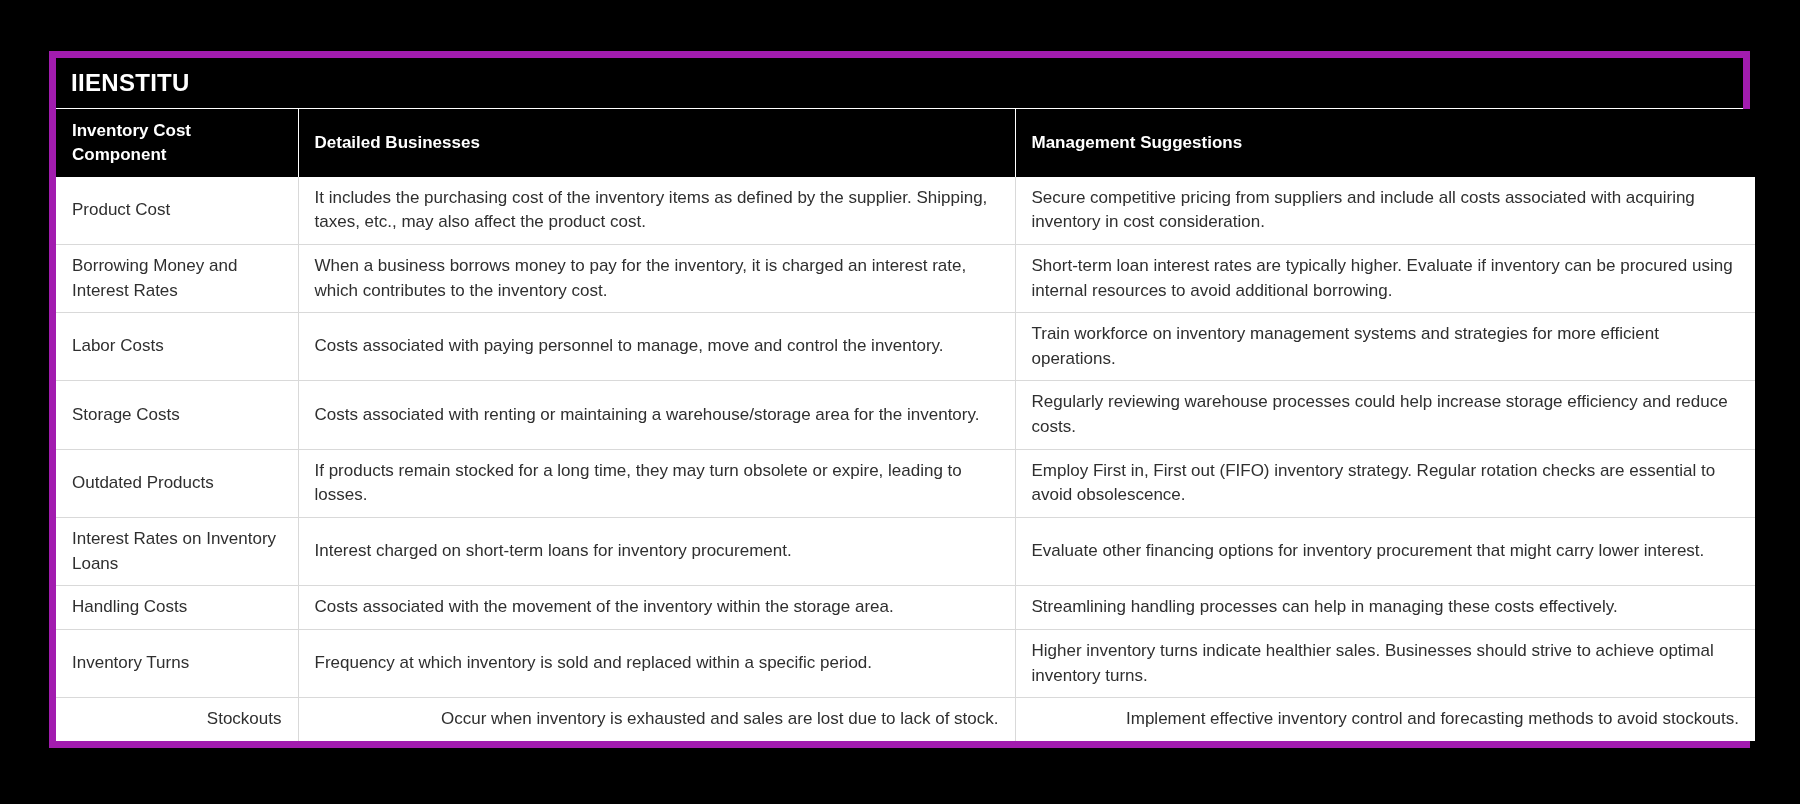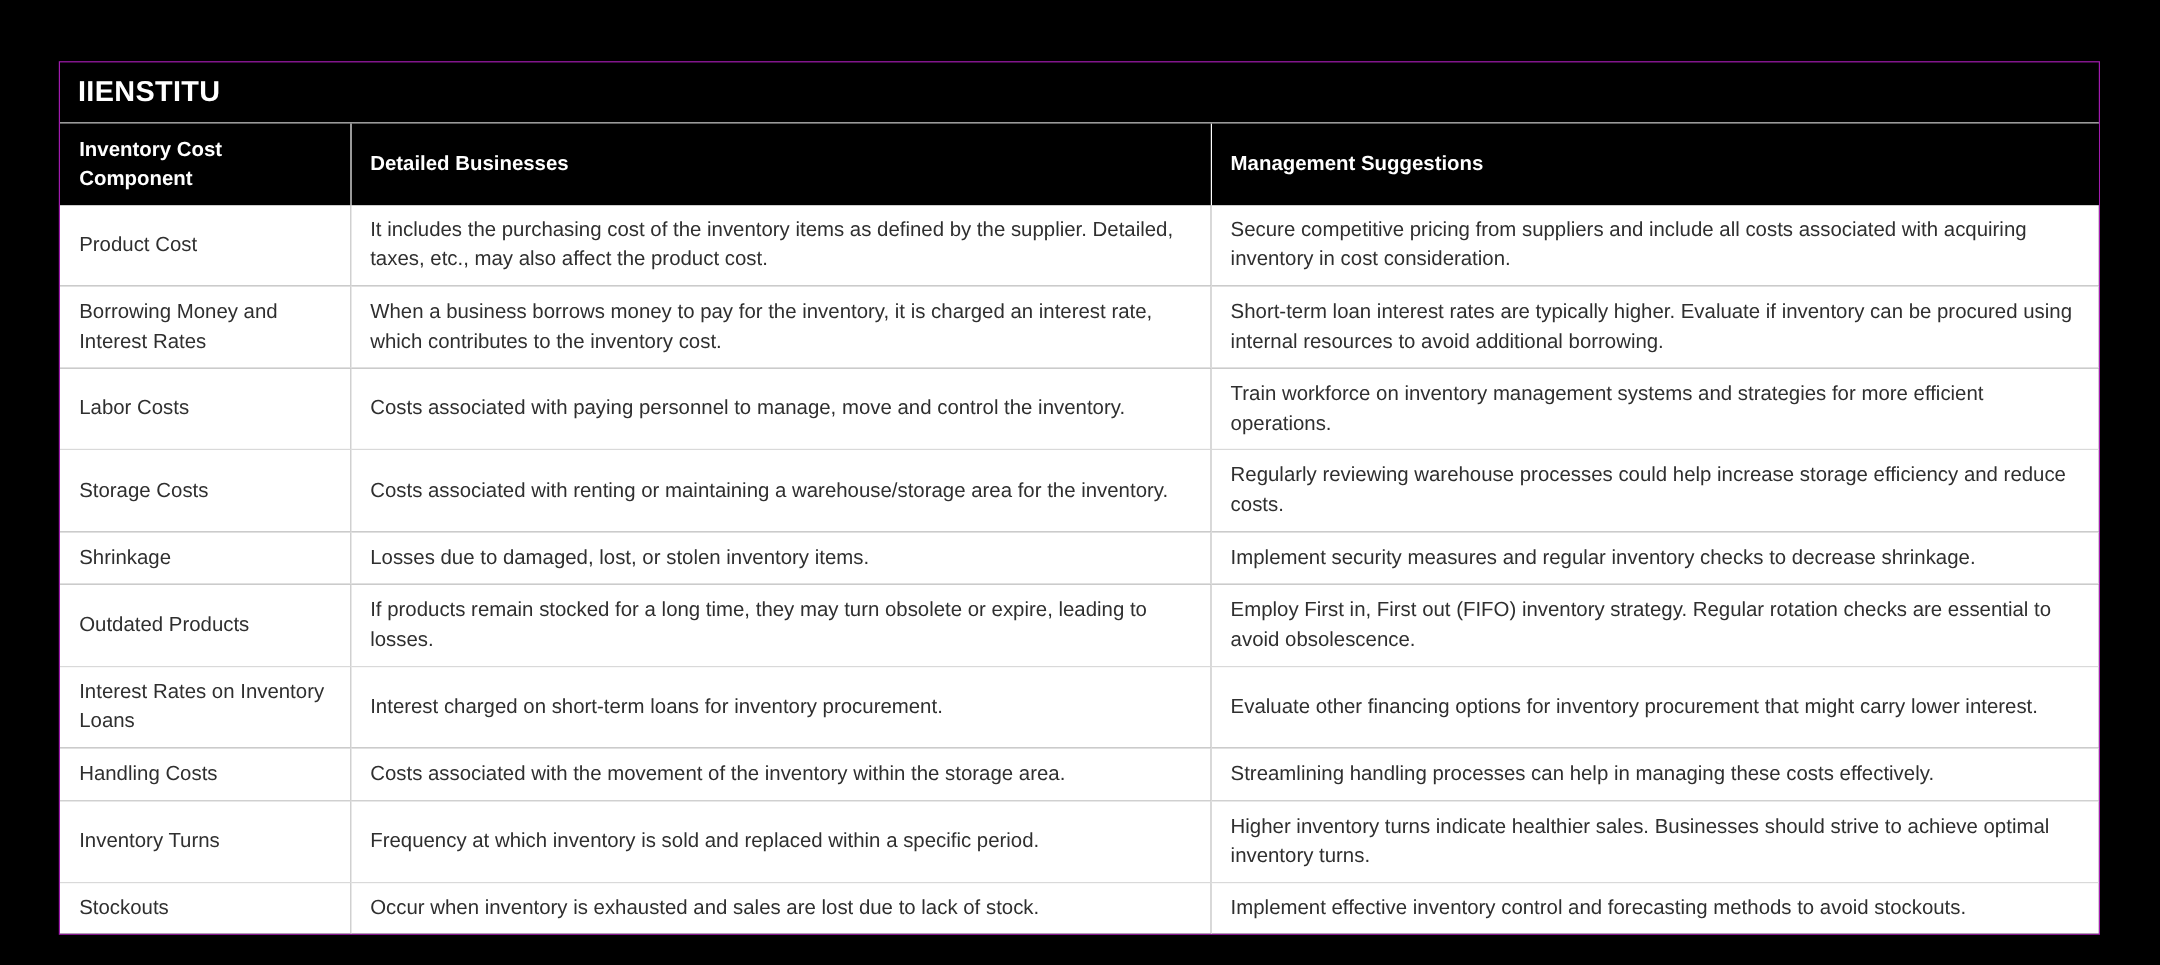--- a/index.html
+++ b/index.html
@@ -14,21 +14,21 @@
     position: relative;
     overflow: hidden;
   }
   .card {
     position: absolute;
     left: 49px;
     top: 51px;
     width: 1701px;
     box-sizing: border-box;
     background: #000000;
-    border: 1px solid #a21caf;
+    border: 7px solid #a21caf;
   }
   .card-title {
     color: #ffffff;
     font-size: 24px;
     font-weight: 700;
     height: 50px;
     display: flex;
     align-items: center;
     padding: 0 15px;
     border-bottom: 1px solid #ffffff;
@@ -61,61 +61,56 @@
     color: #2f2f2f;
     font-size: 17px;
     line-height: 1.45;
     padding: 9px 16px;
     vertical-align: middle;
     border-right: 1px solid #d9d9d9;
     border-bottom: 1px solid #d9d9d9;
     word-wrap: break-word;
   }
   table.cost-table td:last-child { border-right: none; }
-  table.cost-table tbody tr:last-child td { border-bottom: none; }
+  table.cost-table tbody tr:last-child td { border-bottom: none; text-align: right; }
 </style>
 </head>
 <body>
 
 <div class="card">
   <div class="card-title">IIENSTITU</div>
 
   <table class="cost-table">
     <thead>
       <tr>
         <th class="col-component">Inventory Cost Component</th>
         <th class="col-explanation">Detailed Businesses</th>
         <th class="col-suggestion">Management Suggestions</th>
       </tr>
     </thead>
     <tbody>
         <tr>
     <td class="col-component">Product Cost</td>
-    <td class="col-explanation">It includes the purchasing cost of the inventory items as defined by the supplier. Detailed, taxes, etc., may also affect the product cost.</td>
+    <td class="col-explanation">It includes the purchasing cost of the inventory items as defined by the supplier. Shipping, taxes, etc., may also affect the product cost.</td>
     <td class="col-suggestion">Secure competitive pricing from suppliers and include all costs associated with acquiring inventory in cost consideration.</td>
   </tr>
         <tr>
     <td class="col-component">Borrowing Money and Interest Rates</td>
     <td class="col-explanation">When a business borrows money to pay for the inventory, it is charged an interest rate, which contributes to the inventory cost.</td>
     <td class="col-suggestion">Short-term loan interest rates are typically higher. Evaluate if inventory can be procured using internal resources to avoid additional borrowing.</td>
   </tr>
         <tr>
     <td class="col-component">Labor Costs</td>
     <td class="col-explanation">Costs associated with paying personnel to manage, move and control the inventory.</td>
     <td class="col-suggestion">Train workforce on inventory management systems and strategies for more efficient operations.</td>
   </tr>
         <tr>
     <td class="col-component">Storage Costs</td>
     <td class="col-explanation">Costs associated with renting or maintaining a warehouse/storage area for the inventory.</td>
     <td class="col-suggestion">Regularly reviewing warehouse processes could help increase storage efficiency and reduce costs.</td>
-  </tr>
-        <tr>
-    <td class="col-component">Shrinkage</td>
-    <td class="col-explanation">Losses due to damaged, lost, or stolen inventory items.</td>
-    <td class="col-suggestion">Implement security measures and regular inventory checks to decrease shrinkage.</td>
   </tr>
         <tr>
     <td class="col-component">Outdated Products</td>
     <td class="col-explanation">If products remain stocked for a long time, they may turn obsolete or expire, leading to losses.</td>
     <td class="col-suggestion">Employ First in, First out (FIFO) inventory strategy. Regular rotation checks are essential to avoid obsolescence.</td>
   </tr>
         <tr>
     <td class="col-component">Interest Rates on Inventory Loans</td>
     <td class="col-explanation">Interest charged on short-term loans for inventory procurement.</td>
     <td class="col-suggestion">Evaluate other financing options for inventory procurement that might carry lower interest.</td>

